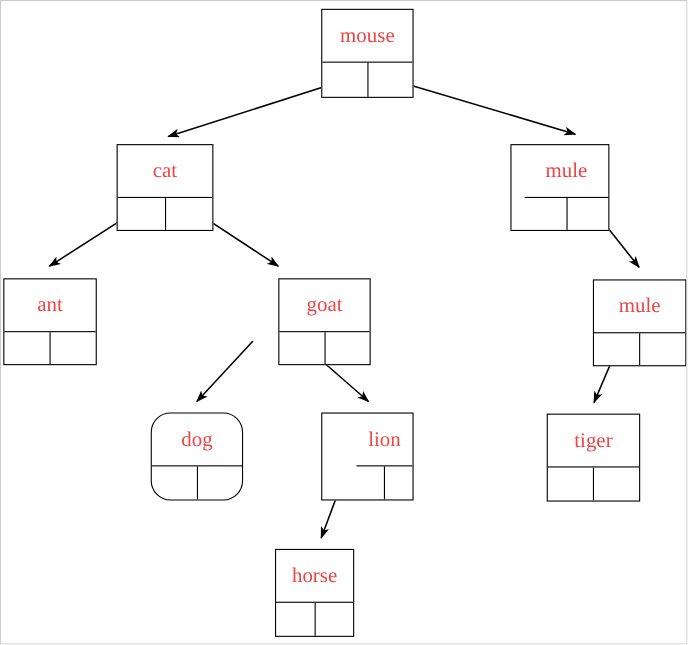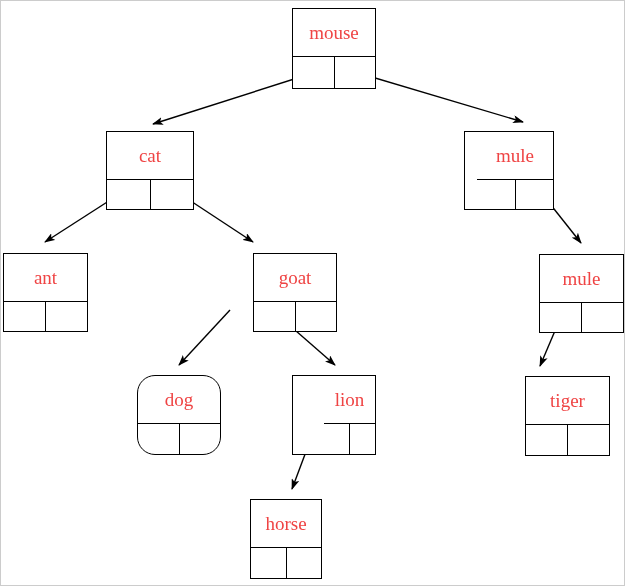--- a/index.html
+++ b/index.html
@@ -129,21 +129,21 @@
           <div class="ptr ptr-right"></div>
         </div>
       </div>
       <div class="node" style="left: 291px; top: 374px; width: 84px; height: 80px; padding-left: 31px;">
         <div class="node-label">lion</div>
         <div class="node-ptrs">
           <div class="ptr ptr-left"></div>
           <div class="ptr ptr-right"></div>
         </div>
       </div>
-      <div class="node" style="left: 524px; top: 375px; width: 85px; height: 80px;">
+      <div class="node" style="left: 496px; top: 375px; width: 85px; height: 80px;">
         <div class="node-label">tiger</div>
         <div class="node-ptrs">
           <div class="ptr ptr-left"></div>
           <div class="ptr ptr-right"></div>
         </div>
       </div>
       <div class="node" style="left: 249px; top: 498px; width: 72px; height: 80px;">
         <div class="node-label">horse</div>
         <div class="node-ptrs">
           <div class="ptr ptr-left"></div>

